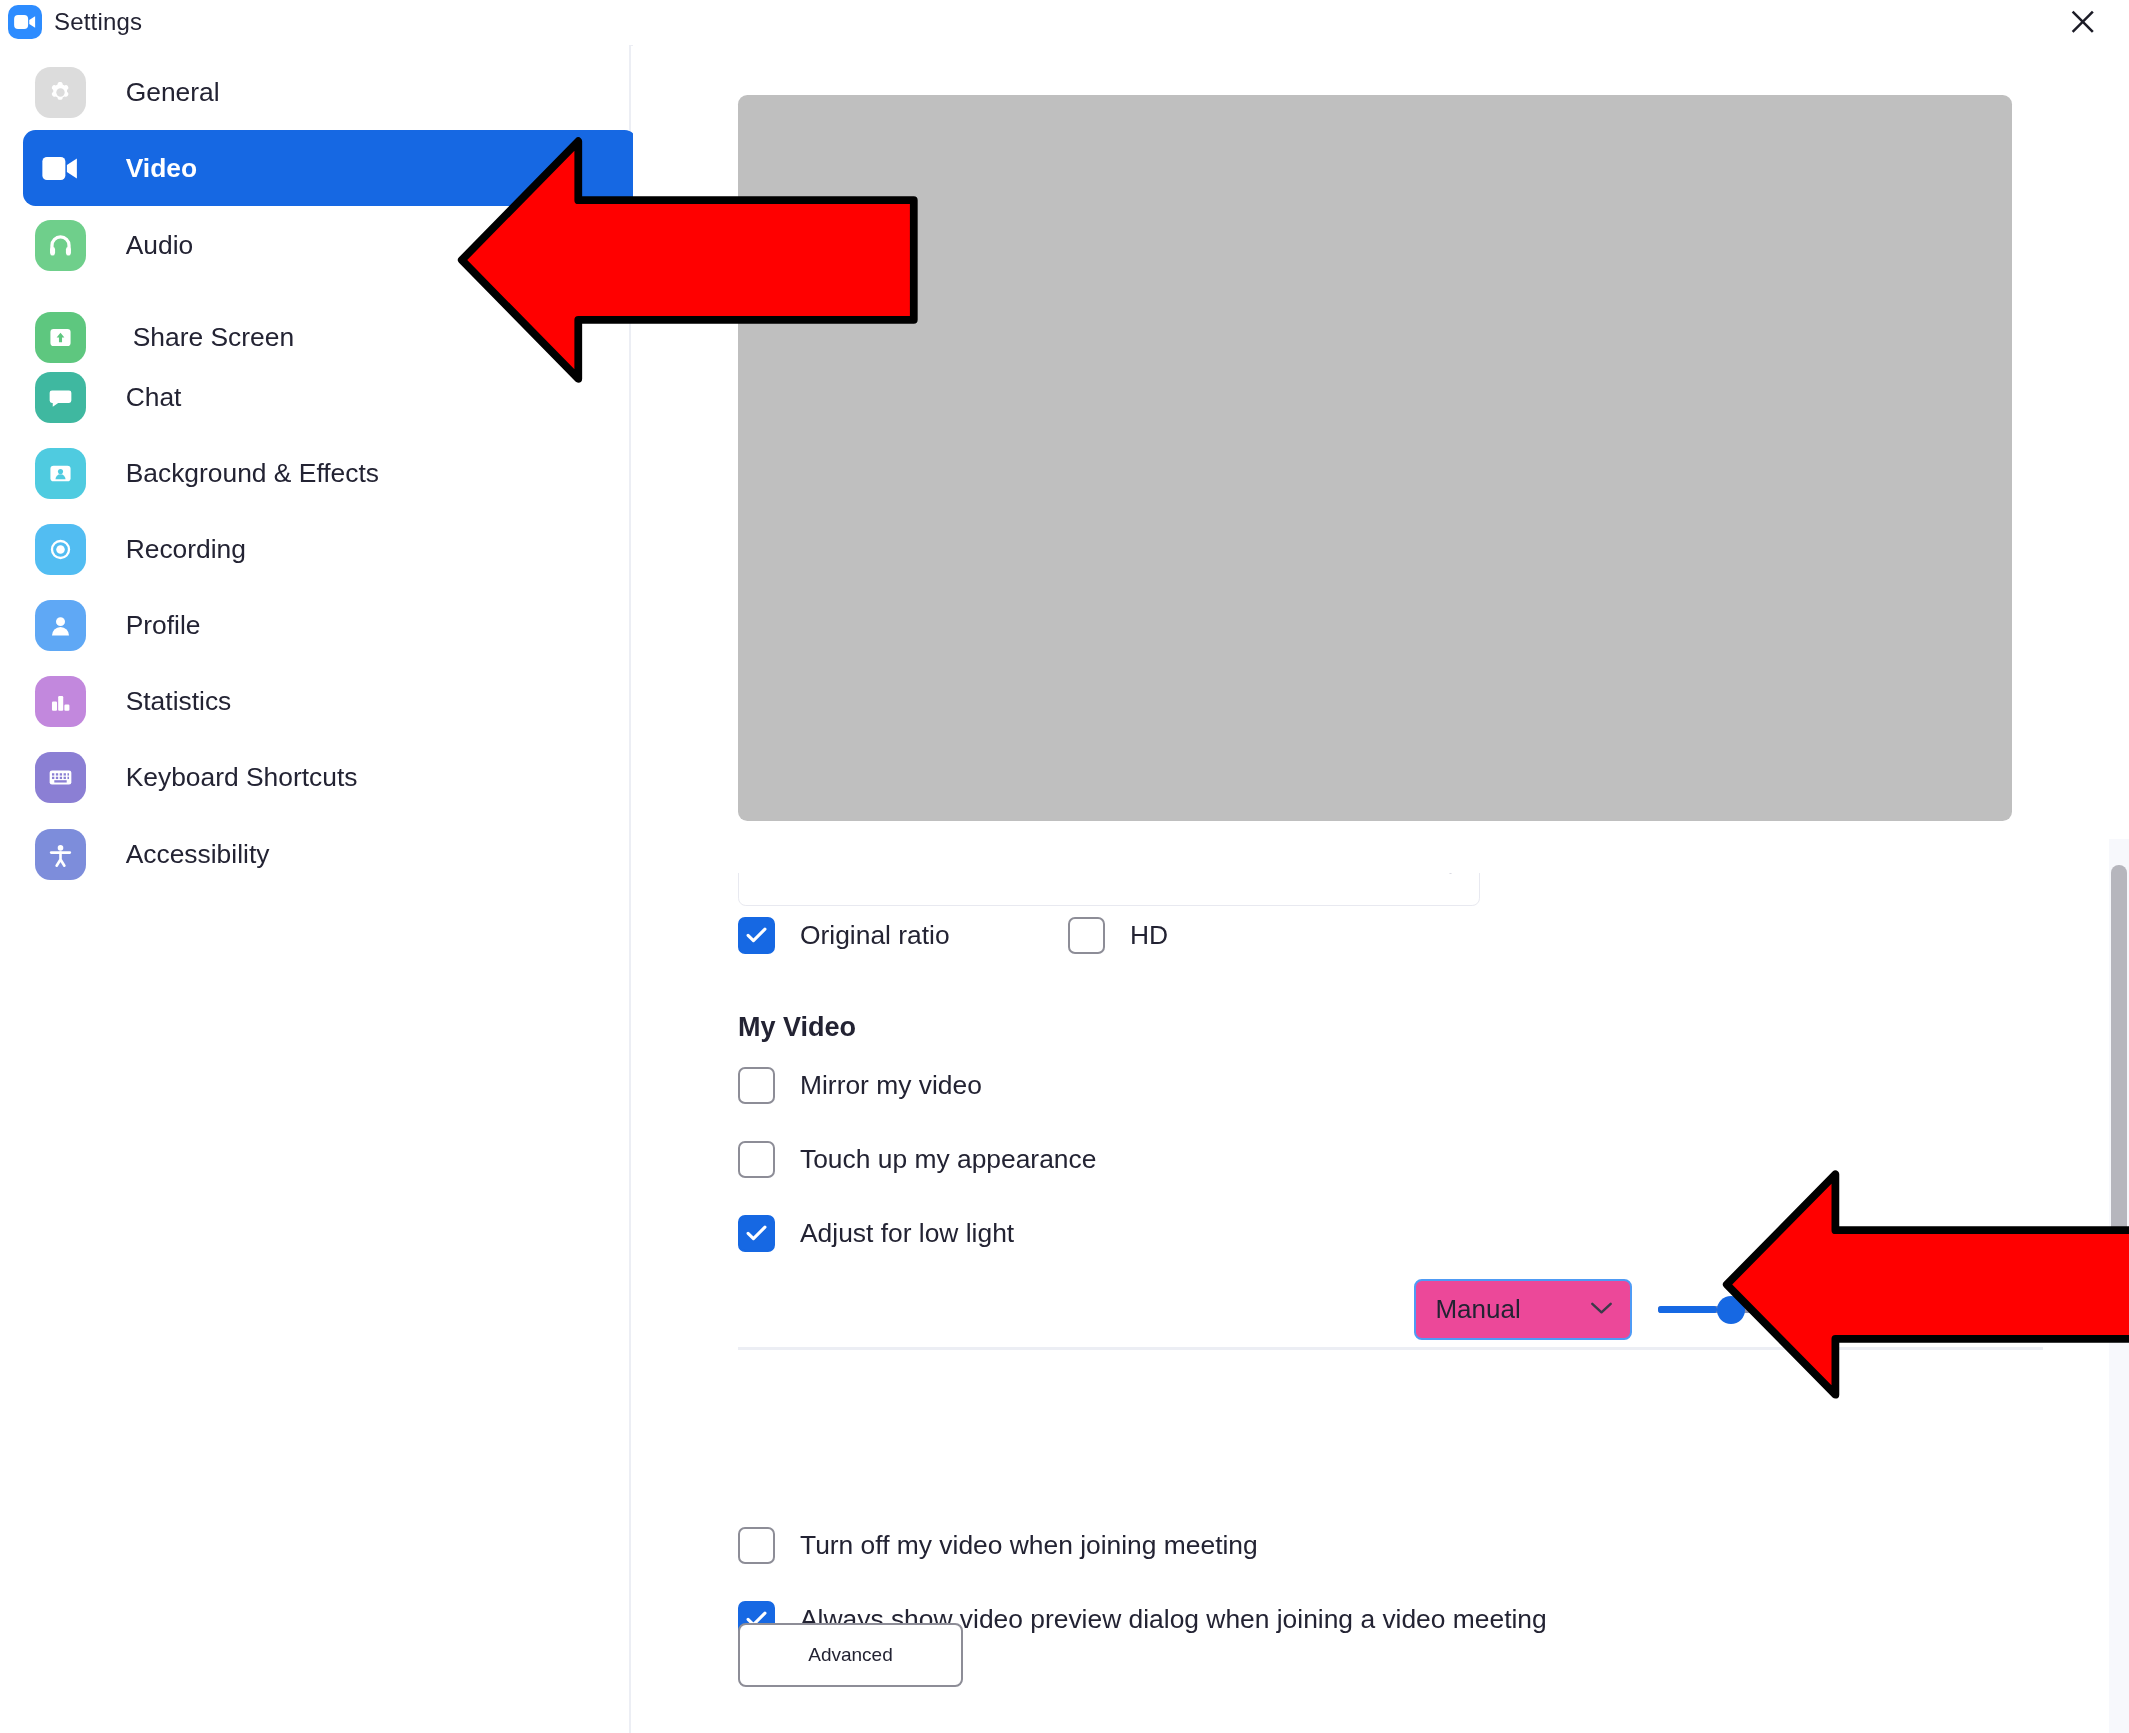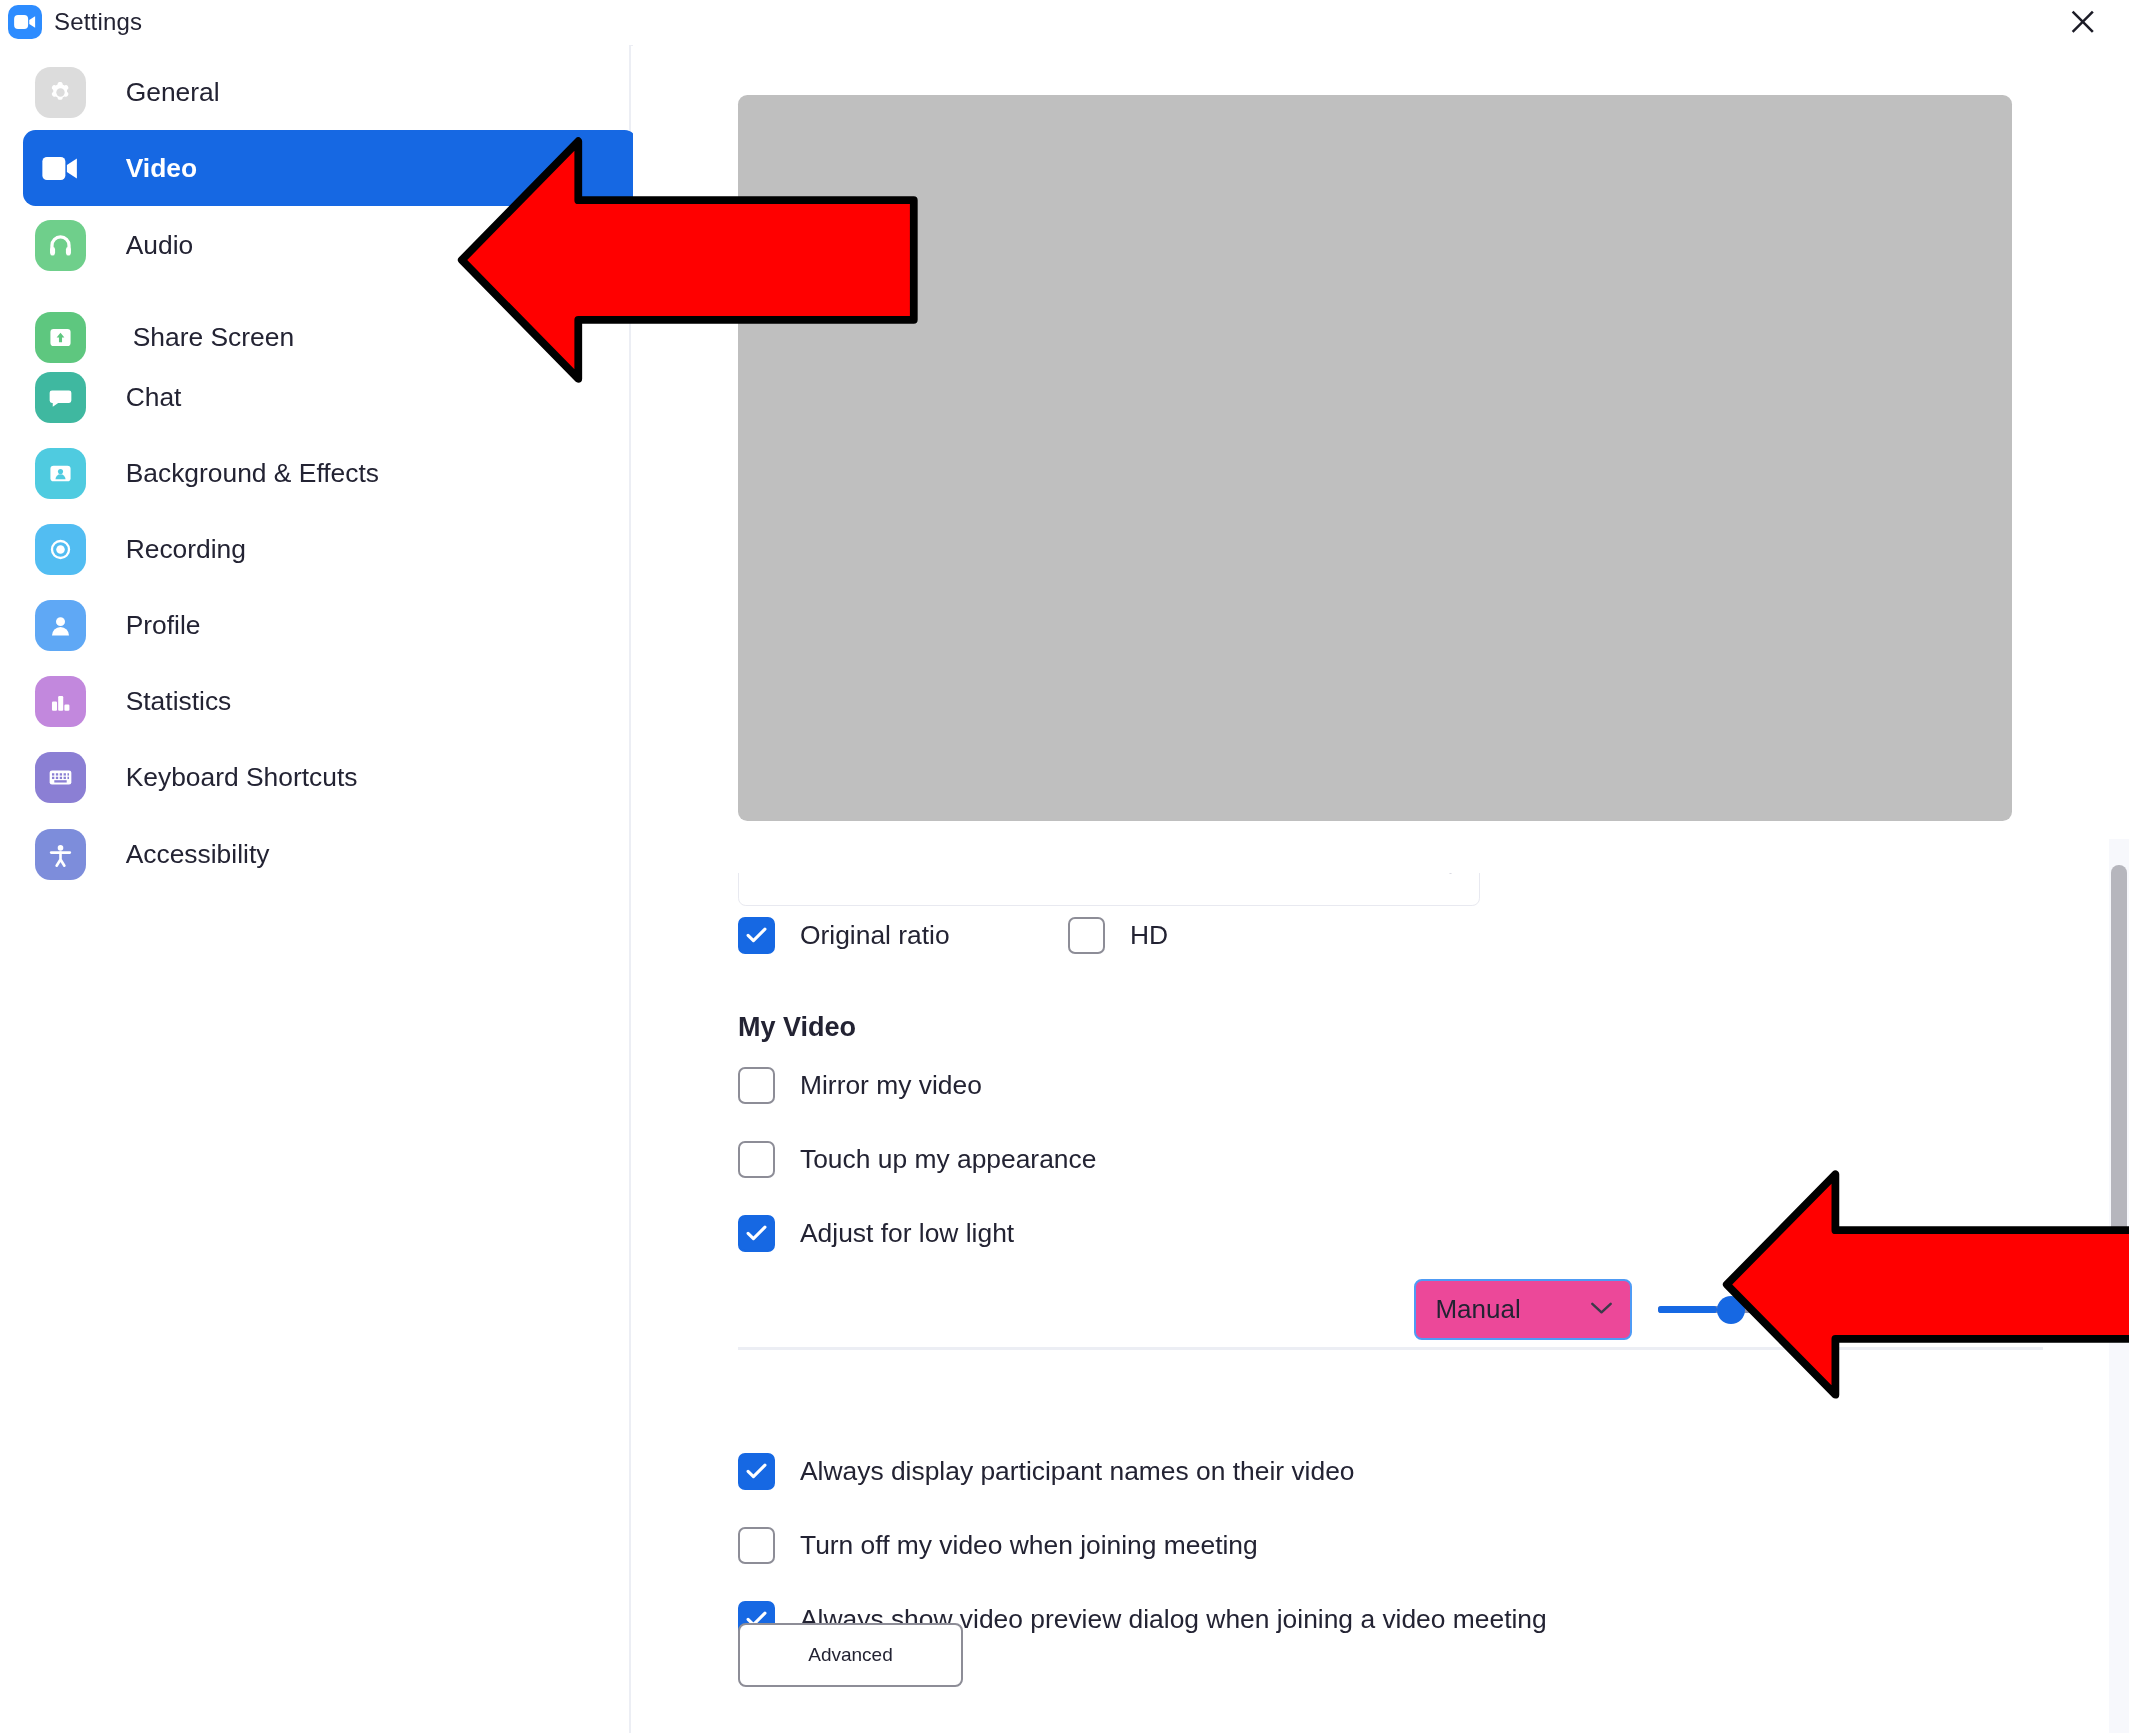--- a/index.html
+++ b/index.html
@@ -448,28 +448,20 @@
   </div>
 
   <div id="ll-slider">
     <div class="track"></div>
     <div class="fill"></div>
     <div class="thumb"></div>
   </div>
 
   <div class="divider" style="top:1302px;"></div>
 
-  <div class="row" style="left:105px; top:1408px;">
-    <span class="cb on">
-      <svg width="23" height="18.6" viewBox="0 0 30 24">
-        <polyline points="4,12 11,19 26,4" fill="none" stroke="#ffffff" stroke-width="4" stroke-linecap="round" stroke-linejoin="round"></polyline>
-      </svg>
-    </span>
-    <span class="cb-label">Always display participant names on their video</span>
-  </div>
 
   <div class="row" style="left:105px; top:1482px;">
     <span class="cb off"></span>
     <span class="cb-label">Turn off my video when joining meeting</span>
   </div>
 
   <div class="row" style="left:105px; top:1556px;">
     <span class="cb on">
       <svg width="23" height="18.6" viewBox="0 0 30 24">
         <polyline points="4,12 11,19 26,4" fill="none" stroke="#ffffff" stroke-width="4" stroke-linecap="round" stroke-linejoin="round"></polyline>

